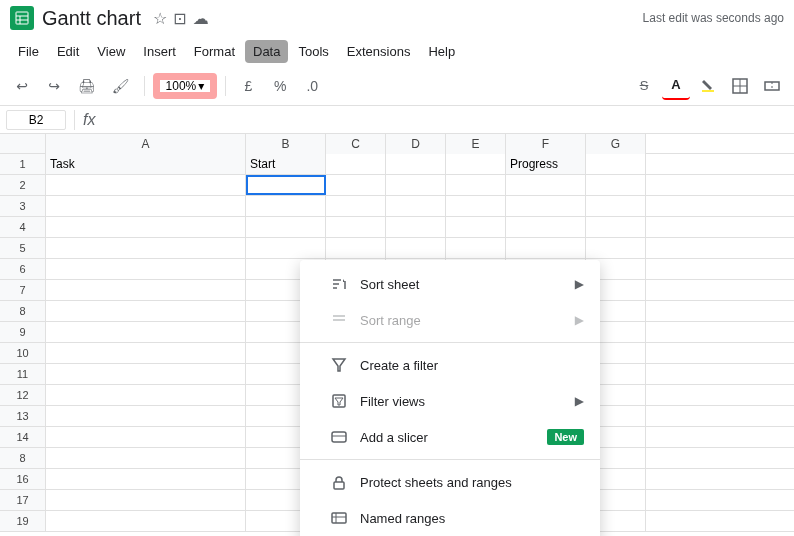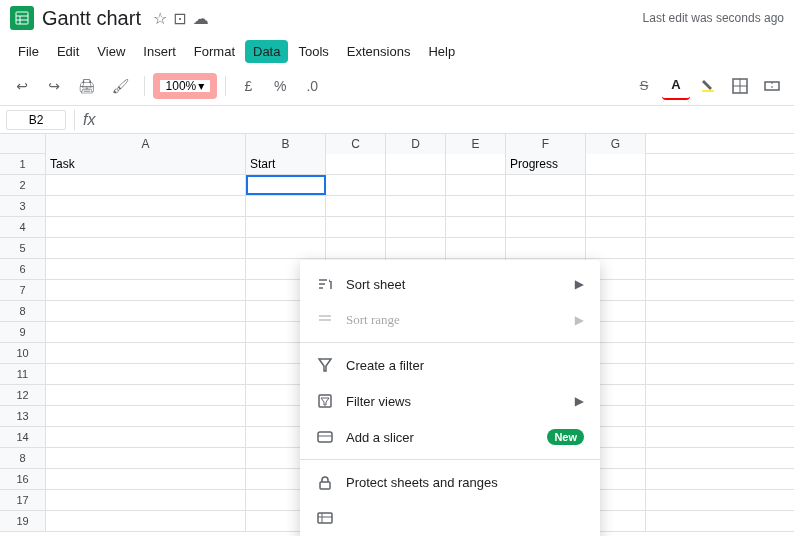--- a/index.html
+++ b/index.html
@@ -19,21 +19,21 @@
     .title-icon { color: #5f6368; font-size: 16px; cursor: pointer; }
     .last-edit { font-size: 12px; color: #5f6368; margin-left: auto; }
 
     
     .menu-bar {
       display: flex; align-items: center; padding: 2px 10px; height: 30px; gap: 2px;
     }
     .menu-item {
       padding: 4px 8px; font-size: 13px; color: #202124; cursor: pointer; border-radius: 4px;
     }
-    .menu-item.active { background: #14b8a6; }
+    .menu-item.active { background: #a3a3a3; }
 
     
     .toolbar {
       display: flex; align-items: center; padding: 2px 8px; height: 40px; border-bottom: 1px solid #e0e0e0; gap: 4px;
     }
     .tb-btn {
       padding: 4px 6px; cursor: pointer; color: #5f6368; border-radius: 4px; font-size: 14px;
       display: flex; align-items: center; justify-content: center; min-width: 28px; height: 28px;
     }
     .tb-sep { width: 1px; height: 20px; background: #e0e0e0; margin: 0 4px; }
@@ -87,29 +87,29 @@
 
     
     .dropdown-menu {
       position: absolute; top: 126px; left: 300px; width: 300px;
       background: #fff; border-radius: 4px;
       box-shadow: 0 4px 16px rgba(0,0,0,0.2); z-index: 100;
       padding: 6px 0;
     }
     .menu-entry {
       display: flex; align-items: center; padding: 6px 16px; cursor: pointer;
-      position: relative; gap: 12px; height: 36px;
-    }
-    .menu-entry.disabled { opacity: 0.4; cursor: default; font-family: Liberation Serif, serif; }
+      position: relative; gap: 12px; height: 36px; margin-left: 14px;
+    }
+    .menu-entry.disabled { opacity: 0.4; cursor: default; }
     .menu-icon { width: 18px; height: 18px; display: flex; align-items: center; justify-content: center; color: #5f6368; flex-shrink: 0; }
     .menu-label { flex: 1; font-size: 13px; color: #202124; }
     .menu-arrow { color: #5f6368; font-size: 12px; margin-left: auto; }
     .menu-badge {
       background: #0f9d58; color: #fff; font-size: 11px; font-weight: 600;
-      padding: 2px 7px; border-radius: 8px; margin-left: auto;
+      padding: 2px 7px; border-radius: 2px; margin-left: auto;
     }
     .menu-divider { height: 1px; background: #e0e0e0; margin: 4px 0; }
   </style>
 </head>
 <body>
 
 <div class="title-bar">
   <div class="app-icon">
     <svg viewBox="0 0 24 24" fill="white">
       <rect x="3" y="3" width="18" height="18" rx="1" fill="none" stroke="white" stroke-width="1.5"></rect>
@@ -452,16 +452,17 @@
     </div>
 
     <div class="menu-entry">
       <div class="menu-icon">
         <svg width="16" height="16" viewBox="0 0 16 16">
             <rect x="1" y="3" width="14" height="10" rx="1" fill="none" stroke="#5f6368" stroke-width="1.5"></rect>
             <line x1="1" y1="7" x2="15" y2="7" stroke="#5f6368" stroke-width="1"></line>
             <line x1="5" y1="3" x2="5" y2="13" stroke="#5f6368" stroke-width="1"></line>
           </svg>
       </div>
+      <span class="menu-label">Named ranges</span>
     </div>
 
   </div>
 </div>
 
 </body></html>

